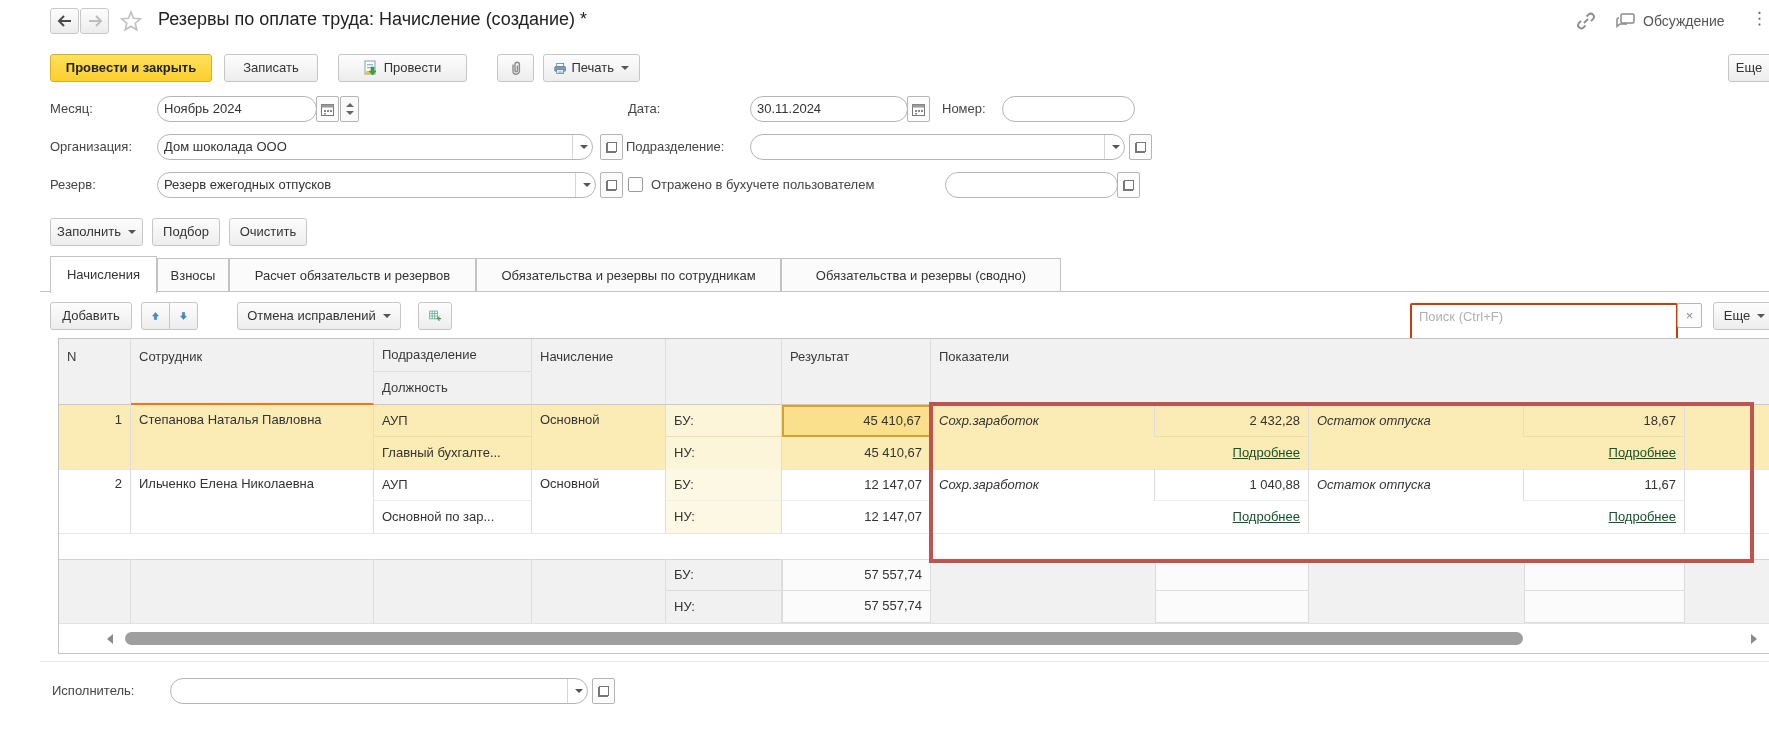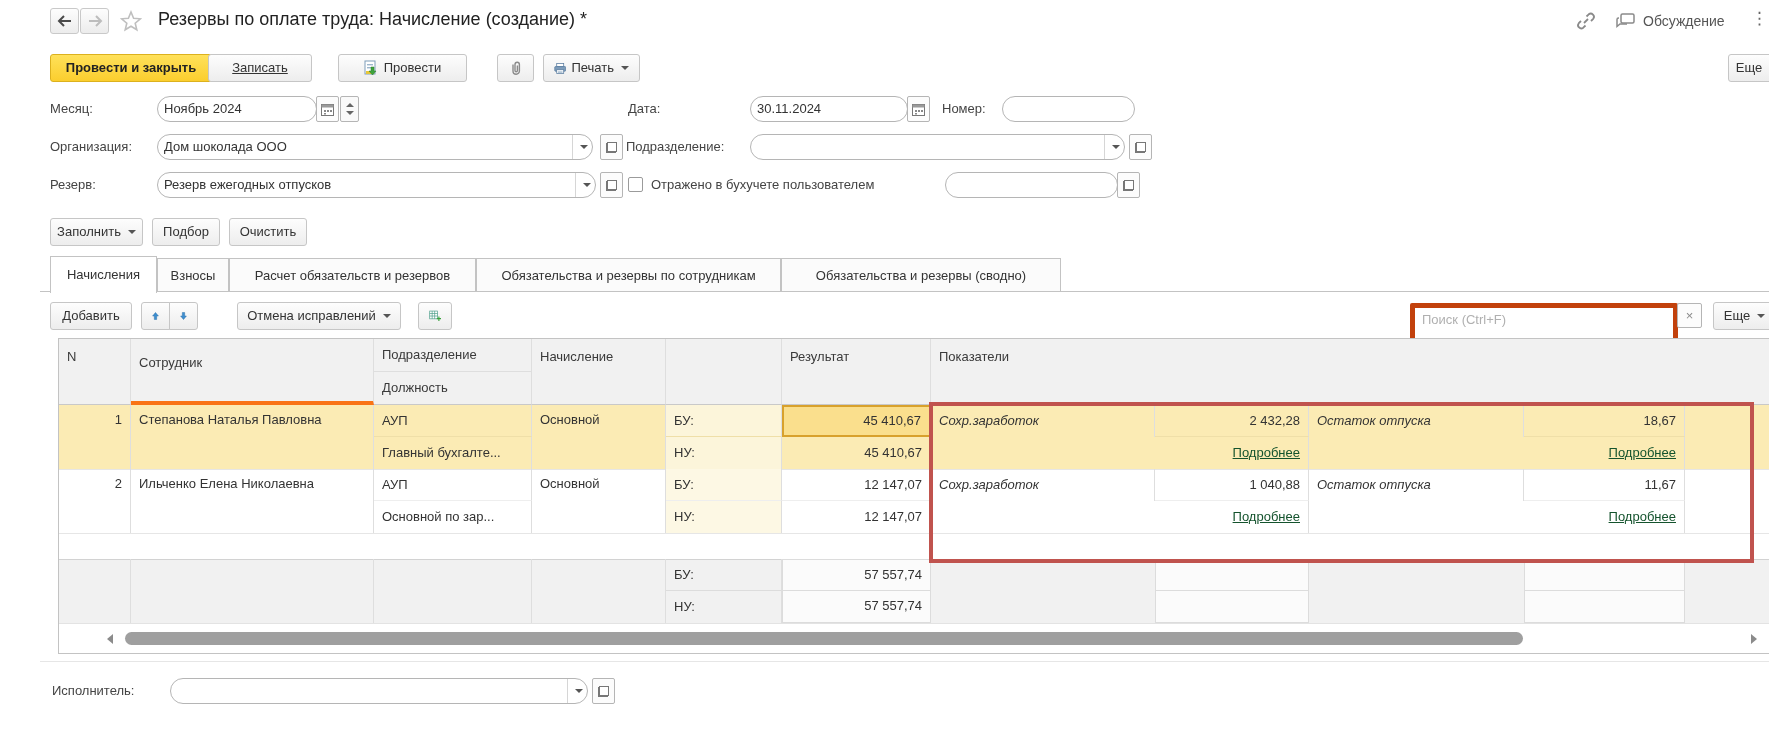--- a/index.html
+++ b/index.html
@@ -59,21 +59,21 @@
 
   
   .hthumb { position:absolute; height:13px; border-radius:7px; background:#9f9f9f; }
   .tri-l { width:0;height:0;border-top:5px solid transparent;border-bottom:5px solid transparent;border-right:6px solid #8b8b8b; }
   .tri-r { width:0;height:0;border-top:5px solid transparent;border-bottom:5px solid transparent;border-left:6px solid #8b8b8b; }
 
   .checkbox { position:absolute; width:15px; height:15px; border:1px solid #9b9b9b; border-radius:2px; background:#fff; }
   .spin { position:absolute; width:19px; height:26px; border:1px solid #b5b5b5; border-radius:2px; background:#fafafa; }
   .spin::before { content:""; position:absolute; left:5px; top:6px; border-left:4px solid transparent; border-right:4px solid transparent; border-bottom:4px solid #666; }
   .spin::after  { content:""; position:absolute; left:5px; bottom:6px; border-left:4px solid transparent; border-right:4px solid transparent; border-top:4px solid #666; }
-  .searchbox { position:absolute; height:42px; border:5px solid #c2410c; border-radius:2px; background:#fff;
+  .searchbox { position:absolute; height:42px; border:2px solid #c2410c; border-radius:2px; background:#fff;
                color:#b0b0b0; line-height:23px; padding:0 7px; font-size:13px; }
 </style>
 </head>
 <body>
 
 <div id="stage">
 
   <div class="navbtn" style="left:10px;top:8px;">
     <svg width="16" height="12" viewBox="0 0 16 12">
         <path d="M7 1 L2 6 L7 11 M2 6 H14" stroke="#4a4a4a" stroke-width="2" fill="none"></path>
@@ -106,21 +106,21 @@
           <rect x="6" y="3" width="13" height="9" rx="1.5"></rect>
           <path d="M4 7 H3.5 A1.5 1.5 0 0 0 2 8.5 V15.5 L5 13 H12"></path>
         </g>
       </svg>
     <span style="font-size:14px;color:#555;">Обсуждение</span>
   </div>
   <div class="abs" style="left:1711px;top:8px;font-size:17px;color:#666;">⋮</div>
   <div class="abs" style="left:1740px;top:7px;font-size:19px;color:#666;">×</div>
 
   <div class="btn yellow" style="left:10px;top:54px;width:162px;">Провести и закрыть</div>
-  <div class="btn" style="left:168px;top:54px;width:104px;text-decoration:underline;">Записать</div>
+  <div class="btn" style="left:184px;top:54px;width:94px;">Записать</div>
   <div class="btn" style="left:298px;top:54px;width:129px;">
     <svg width="15" height="16" viewBox="0 0 15 16">
       <rect x="1" y="1" width="10" height="13" fill="#fff" stroke="#7f9db9"></rect>
       <rect x="3" y="4" width="6" height="1.4" fill="#9db6cc"></rect>
         <rect x="3" y="7" width="6" height="1.4" fill="#9db6cc"></rect>
       <rect x="2" y="11" width="8" height="3" fill="#e7c73a"></rect>
       <path d="M7 7 v4 h-2 l3.5 4 3.5-4 h-2 v-4 z" fill="#3da33d" stroke="#2c7f2c" stroke-width="0.5"></path>
     </svg>
     <span>Провести</span>
   </div>
@@ -255,21 +255,21 @@
   </div>
   <div class="sqbtn" style="left:1637px;top:303px;width:25px;height:25px;color:#8a8a8a;font-size:13px;">×</div>
   <div class="btn" style="left:1673px;top:302px;width:63px;">
     <span>Еще</span>
       <span class="caret"></span>
   </div>
 
   <div id="grid">
 
     <div class="cell hdr vb" style="left:0;top:0;width:72px;height:66px;border-bottom:1px solid #c9c9c9;padding-top:2px;">N</div>
-    <div class="cell hdr vb" style="left:72px;top:0;width:243px;height:66px;border-bottom:4px solid #f97316;padding-top:8px;">Сотрудник</div>
+    <div class="cell hdr vb" style="left:72px;top:0;width:243px;height:66px;border-bottom:2px solid #f97316;padding-top:2px;">Сотрудник</div>
     <div class="cell hdr vb hb" style="left:315px;top:0;width:158px;height:33px;">Подразделение</div>
     <div class="cell hdr vb" style="left:315px;top:33px;width:158px;height:33px;border-bottom:1px solid #c9c9c9;">Должность</div>
     <div class="cell hdr vb" style="left:473px;top:0;width:134px;height:66px;border-bottom:1px solid #c9c9c9;padding-top:2px;">Начисление</div>
     <div class="cell hdr vb" style="left:607px;top:0;width:116px;height:66px;border-bottom:1px solid #c9c9c9;"></div>
     <div class="cell hdr vb" style="left:723px;top:0;width:149px;height:66px;border-bottom:1px solid #c9c9c9;padding-top:2px;">Результат</div>
     <div class="cell hdr" style="left:872px;top:0;width:845px;height:66px;border-bottom:1px solid #c9c9c9;padding-top:2px;">Показатели</div>
 
     <div class="abs sel-row" style="left:0;top:66px;width:1717px;height:64px;"></div>
     <div class="cell vb num" style="left:0;top:66px;width:72px;height:64px;line-height:30px;">1</div>
     <div class="cell vb" style="left:72px;top:66px;width:243px;height:64px;line-height:30px;">Степанова Наталья Павловна</div>

